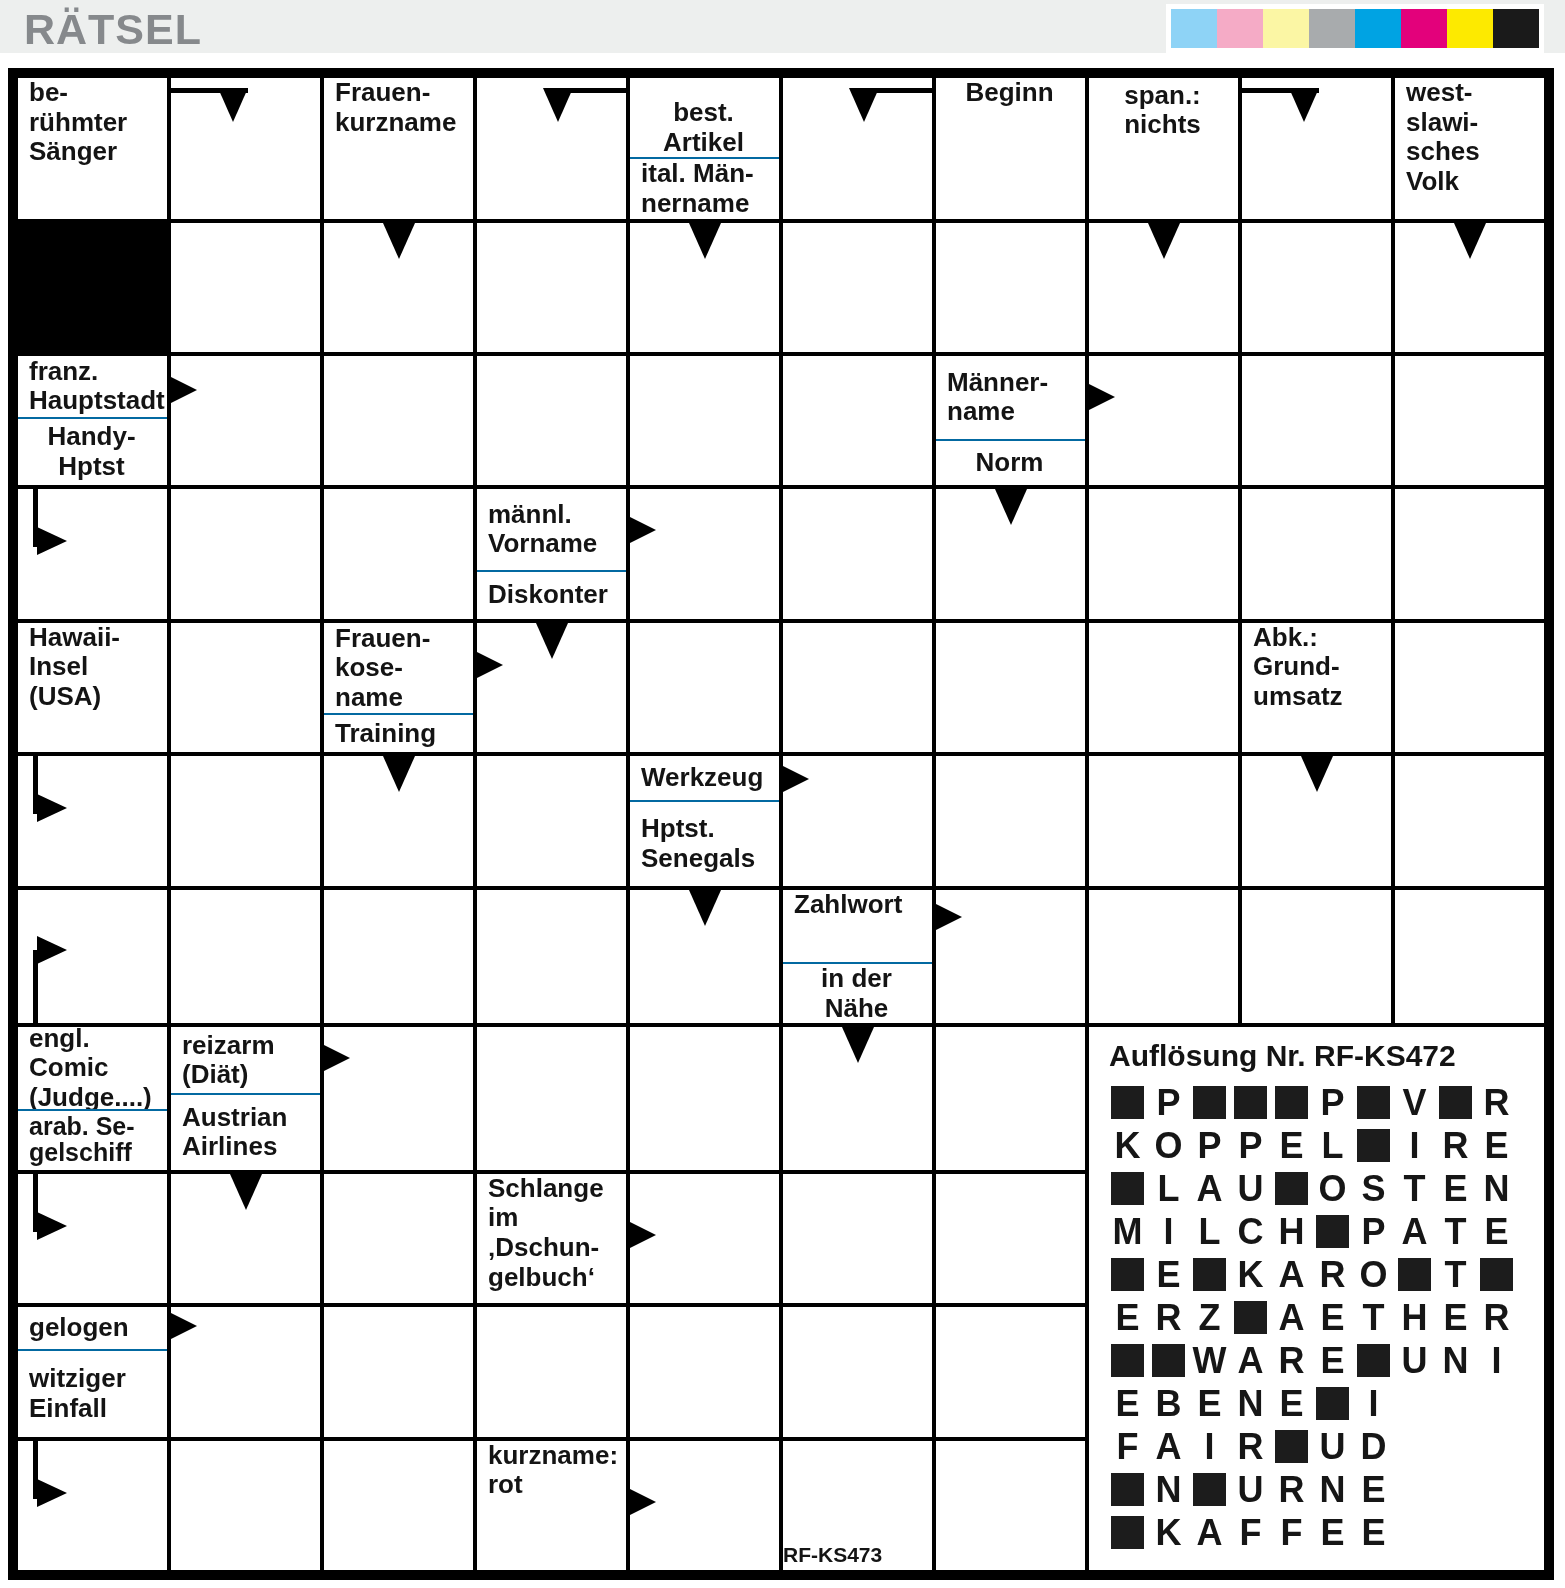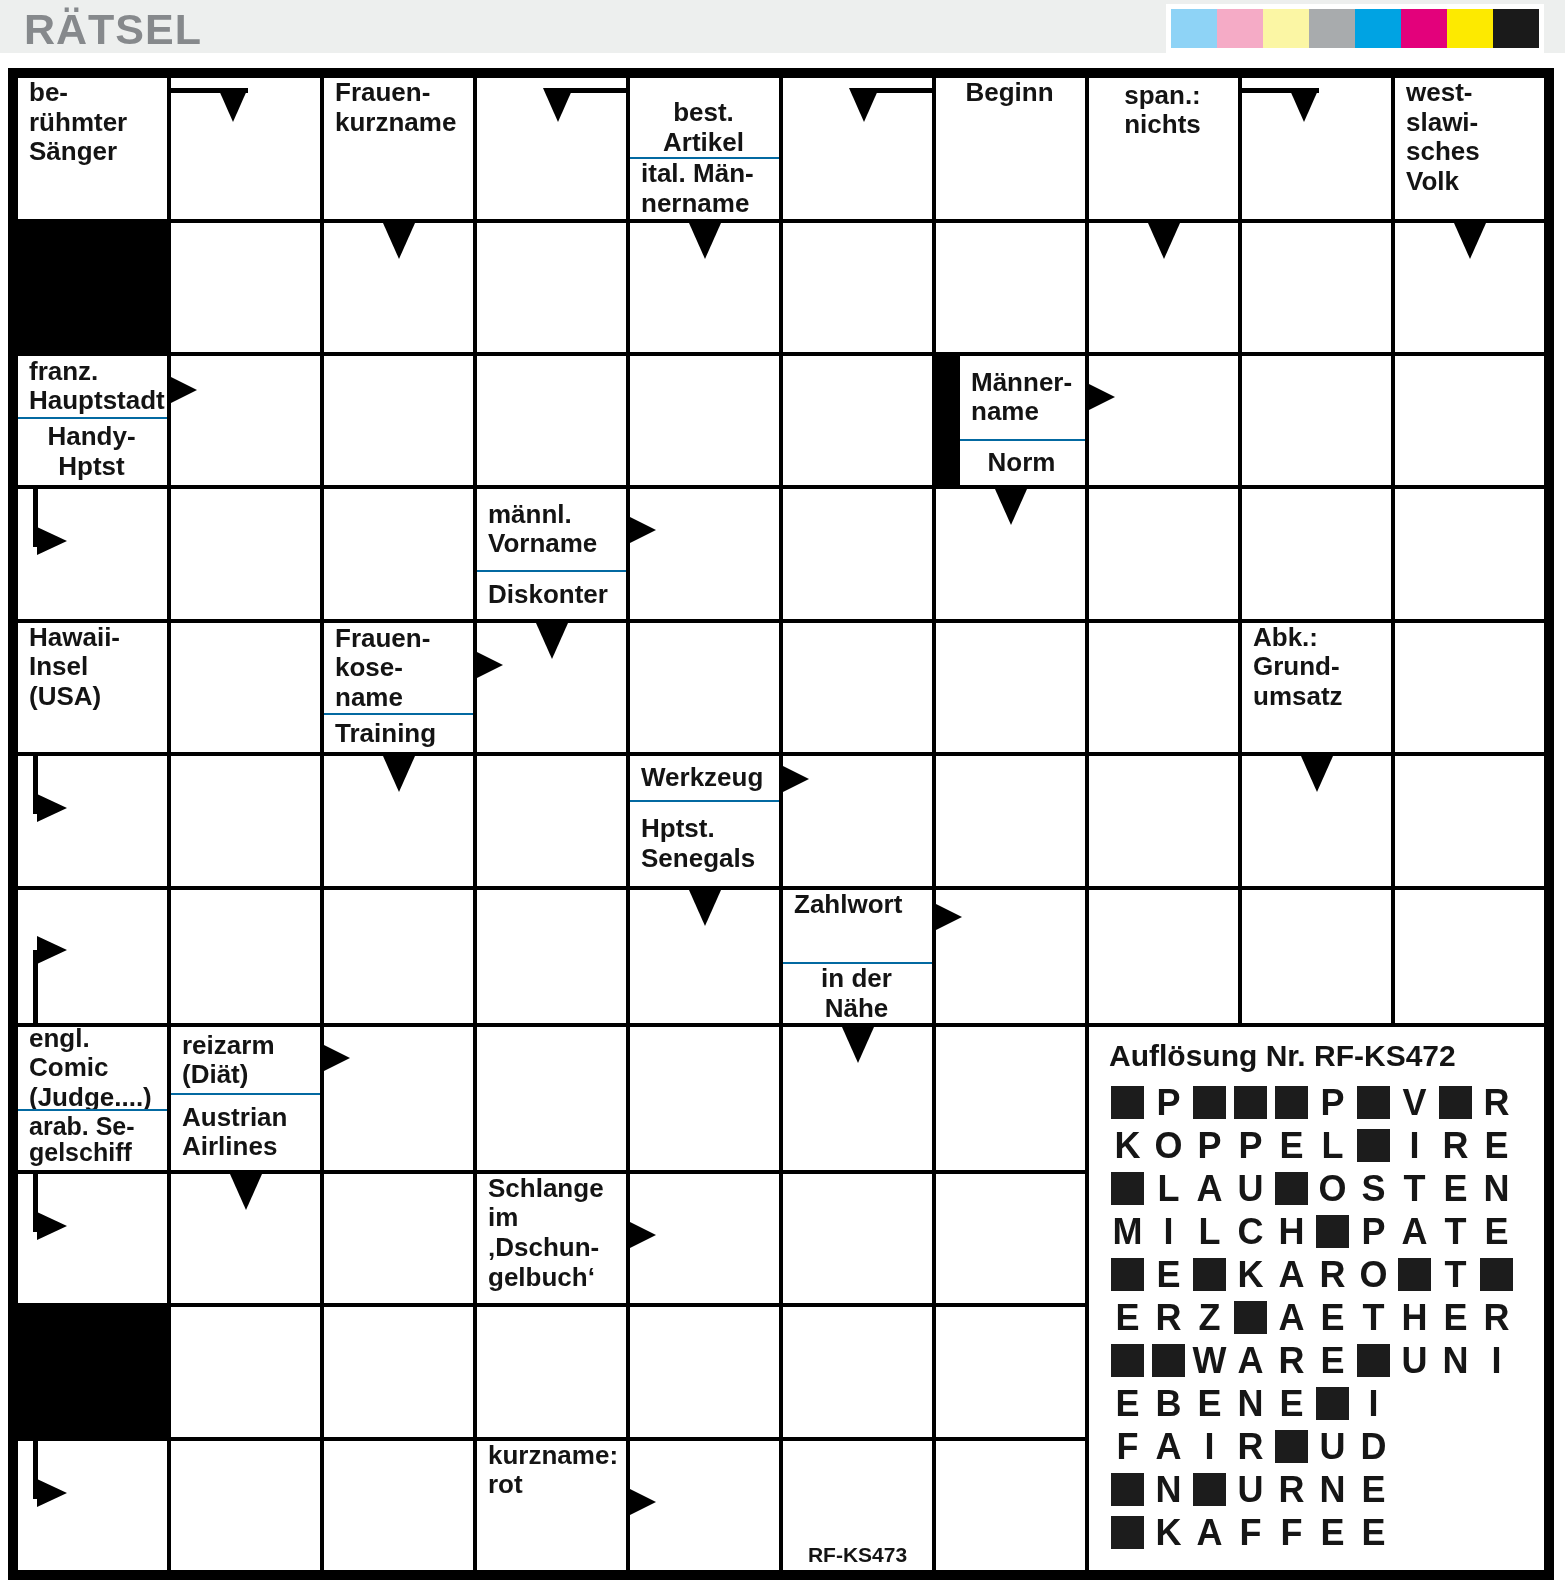--- a/index.html
+++ b/index.html
@@ -30,21 +30,21 @@
            border-top:15px solid transparent;border-bottom:15px solid transparent;
            border-left:30px solid #000;z-index:4;}
   .a-corner-line{position:absolute;top:10px;height:5px;background:#000;}
   .a-corner-tri{position:absolute;top:10px;width:0;height:0;
                 border-left:15px solid transparent;border-right:15px solid transparent;
                 border-top:34px solid #000;}
   .a-bent-line{position:absolute;left:15px;width:5px;background:#000;}
   .a-bent-tri{position:absolute;left:19px;width:0;height:0;
               border-top:14px solid transparent;border-bottom:14px solid transparent;
               border-left:30px solid #000;}
-  .cell-label{position:absolute;bottom:3px;left:0;width:100%;text-align:center;
+  .cell-label{position:absolute;bottom:3px;left:0;width:100%;
               font-weight:bold;font-size:21px;}
   
   .solution{background:#fff;padding:8px 0 0 18px;overflow:hidden;}
   .sol-title{font-size:30px;font-weight:bold;margin:4px 0 8px 2px;white-space:nowrap;}
   .sol-row{display:flex;height:43px;align-items:center;}
   .sol-ch{width:41px;height:43px;display:flex;align-items:center;justify-content:center;
           font-size:36px;font-weight:bold;color:#161616;}
   .sol-ch .b{width:33px;height:33px;background:#1c1c1c;}
 </style>
 </head>
@@ -292,21 +292,21 @@
     <div class="cell" style="grid-area: 2 / 10;">
       <span class="a-down"></span>
     </div>
     <div class="cell clue2" style="grid-area: 3 / 1;">
       <div class="part" style="height: 47%;">franz.
 Hauptstadt</div>
       <div class="part c sep" style="flex: 1 1 0%;">Handy-
 Hptst</div>
       <span class="a-right" style="top: 19px;"></span>
     </div>
-    <div class="cell clue2" style="grid-area: 3 / 7; margin-left: 24px;">
+    <div class="cell clue2" style="grid-area: 3 / 7;">
       <div class="part" style="height: 64%;">Männer-
 name</div>
       <div class="part c sep" style="flex: 1 1 0%;">Norm</div>
       <span class="a-right" style="top: 26px;"></span>
     </div>
     <div class="cell" style="grid-area: 4 / 1;">
       <span class="a-bent-line" style="top: 0px; height: 58px;"></span>
       <span class="a-bent-tri" style="top: 38px;"></span>
     </div>
     <div class="cell clue2" style="grid-area: 4 / 4;">
@@ -390,20 +390,26 @@
     </div>
     <div class="cell" style="grid-area: 9 / 2;">
       <span class="a-down"></span>
     </div>
     <div class="cell" style="grid-area: 9 / 4;">
       <div class="part one">Schlange
 im
 ‚Dschun-
 gelbuch‘</div>
       <span class="a-right" style="top: 46px;"></span>
+    </div>
+    <div class="cell clue2" style="grid-area: 10 / 1;">
+      <div class="part" style="height: 32%;">gelogen</div>
+      <div class="part sep" style="flex: 1 1 0%;">witziger
+Einfall</div>
+      <span class="a-right" style="top: 4px;"></span>
     </div>
     <div class="cell" style="grid-area: 11 / 1;">
       <span class="a-bent-line" style="top: 0px; height: 58px;"></span>
       <span class="a-bent-tri" style="top: 38px;"></span>
     </div>
     <div class="cell" style="grid-area: 11 / 4;">
       <div class="part one">kurzname:
 rot</div>
       <span class="a-right" style="top: 46px;"></span>
     </div>

